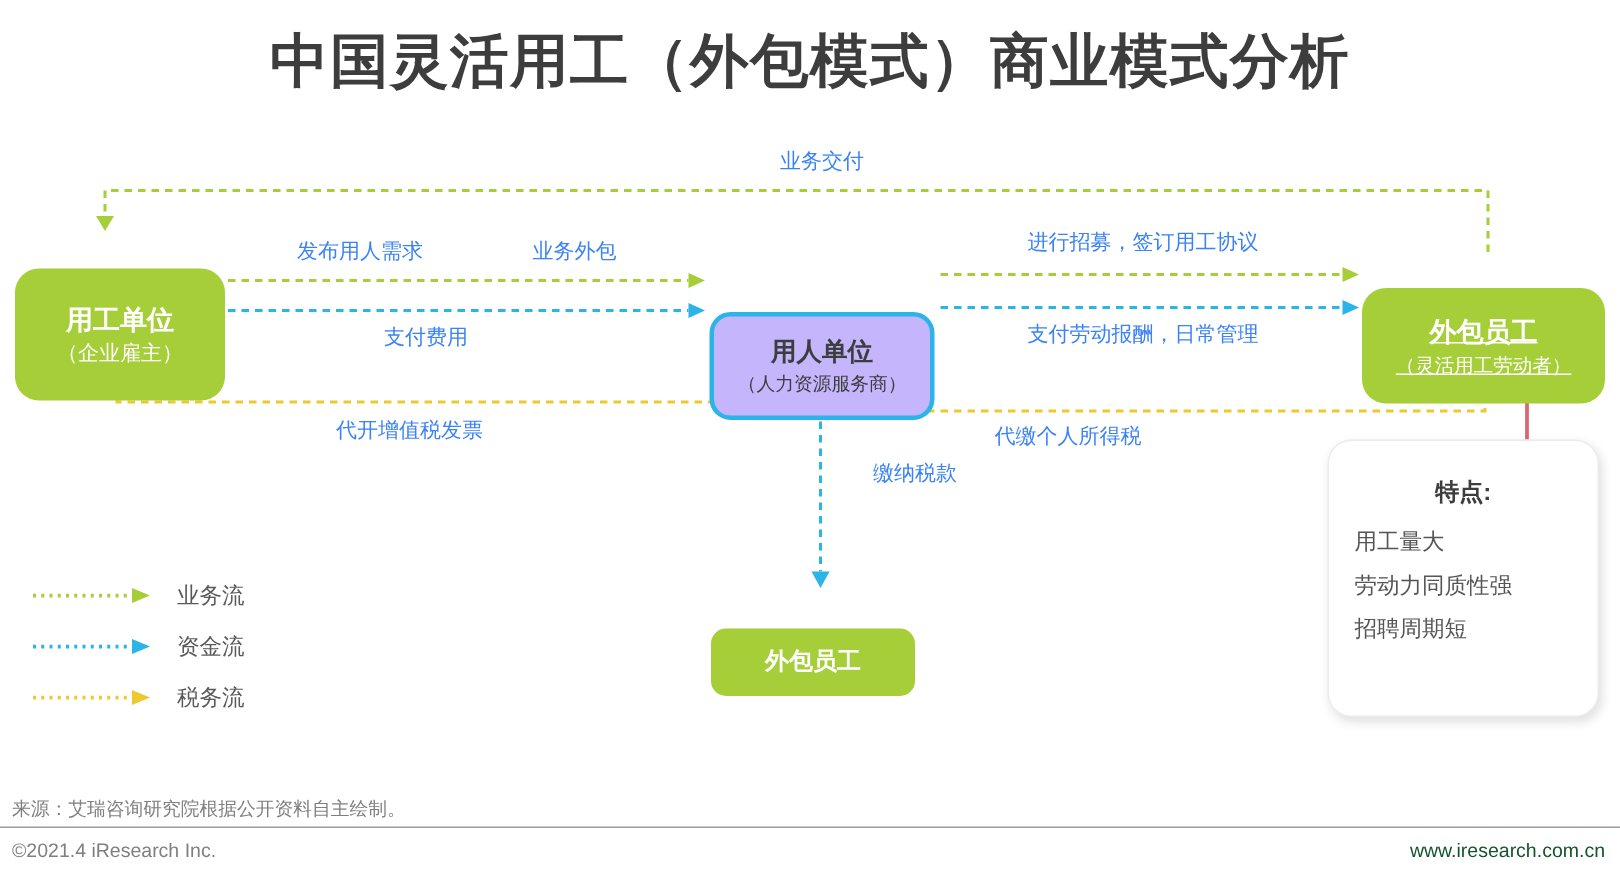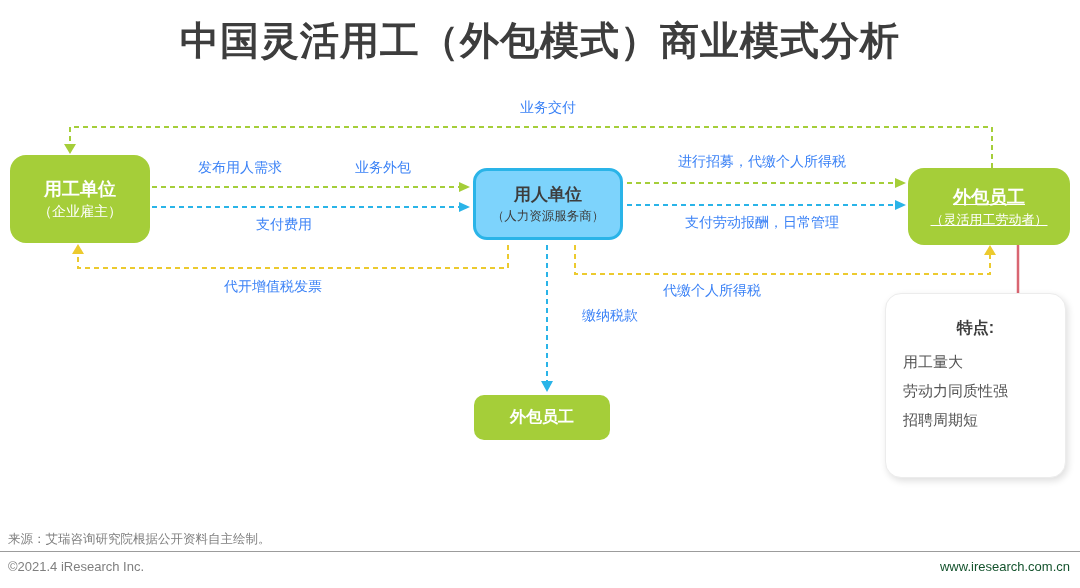--- a/index.html
+++ b/index.html
@@ -15,27 +15,27 @@
   .stroke-blue{stroke:var(--blue);}
   .stroke-yellow{stroke:var(--yellow);}
   .stroke-red{stroke:var(--red);}
   .fill-green{fill:var(--green);}
   .fill-blue{fill:var(--blue);}
   .fill-yellow{fill:var(--yellow);}
   .dashed{fill:none;stroke-width:2;stroke-dasharray:5 4;}
   .solid{fill:none;stroke-width:2.5;}
 
   .node{position:absolute;display:flex;flex-direction:column;align-items:center;
-        justify-content:center;box-sizing:border-box;text-align:right;}
+        justify-content:center;box-sizing:border-box;text-align:right;margin-top:24px;}
   .node-green{background:var(--green);color:#ffffff;border-radius:16px;}
   .node .name{font-weight:bold;}
   .node-employer{left:10px;top:155px;width:140px;height:88px;}
   .node-employer .name{font-size:18px;}
   .node-employer .sub{font-size:14px;margin-top:2px;}
-  .node-hr{left:473px;top:168px;width:150px;height:72px;background:#7dd3fc;
+  .node-hr{left:473px;top:184px;width:150px;height:72px;background:#c4b5fd;
            border:3px solid var(--blue);border-radius:14px;color:#3d3d3d;}
   .node-hr .name{font-size:17px;}
   .node-hr .sub{font-size:12.5px;margin-top:2px;}
   .node-staff{left:908px;top:168px;width:162px;height:77px;text-decoration:underline;}
   .node-staff .name{font-size:18px;}
   .node-staff .sub{font-size:13px;margin-top:2px;}
   .node-tax{left:474px;top:395px;width:136px;height:45px;border-radius:10px;}
   .node-tax .name{font-size:16px;}
 
   .flow-label{position:absolute;transform:translateX(-50%);white-space:nowrap;
@@ -111,32 +111,55 @@
   </div>
 
   <div class="node node-green node-tax">
     <div class="name">外包员工</div>
   </div>
 
   <div class="flow-label" style="left:548px;top:99px;">业务交付</div>
   <div class="flow-label" style="left:240px;top:159px;">发布用人需求</div>
   <div class="flow-label" style="left:383px;top:159px;">业务外包</div>
   <div class="flow-label" style="left:284px;top:216px;">支付费用</div>
-  <div class="flow-label" style="left:762px;top:153px;">进行招募，代缴个人所得税</div>
+  <div class="flow-label" style="left:762px;top:153px;">进行招募，签订用工协议</div>
   <div class="flow-label" style="left:762px;top:214px;">支付劳动报酬，日常管理</div>
   <div class="flow-label" style="left:273px;top:278px;">代开增值税发票</div>
   <div class="flow-label" style="left:712px;top:282px;">代缴个人所得税</div>
   <div class="flow-label" style="left:610px;top:307px;">缴纳税款</div>
 
   <div class="features">
     <div class="f-title">特点:</div>
     <div class="f-item">用工量大</div>
     <div class="f-item">劳动力同质性强</div>
     <div class="f-item">招聘周期短</div>
   </div>
 
+  <div class="legend">
+    <div class="legend-row">
+      <svg width="84" height="12" viewBox="0 0 84 12">
+        <line x1="2" y1="6" x2="68" y2="6" style="stroke:var(--green);stroke-width:2.5;stroke-dasharray:2 3.5;"></line>
+        <polygon points="68,1 68,11 80,6" style="fill:var(--green);"></polygon>
+      </svg>
+      <span class="legend-label">业务流</span>
+    </div>
+    <div class="legend-row">
+      <svg width="84" height="12" viewBox="0 0 84 12">
+        <line x1="2" y1="6" x2="68" y2="6" style="stroke:var(--blue);stroke-width:2.5;stroke-dasharray:2 3.5;"></line>
+        <polygon points="68,1 68,11 80,6" style="fill:var(--blue);"></polygon>
+      </svg>
+      <span class="legend-label">资金流</span>
+    </div>
+    <div class="legend-row">
+      <svg width="84" height="12" viewBox="0 0 84 12">
+        <line x1="2" y1="6" x2="68" y2="6" style="stroke:var(--yellow);stroke-width:2.5;stroke-dasharray:2 3.5;"></line>
+        <polygon points="68,1 68,11 80,6" style="fill:var(--yellow);"></polygon>
+      </svg>
+      <span class="legend-label">税务流</span>
+    </div>
+  </div>
 
   <div class="footer-source">来源：艾瑞咨询研究院根据公开资料自主绘制。</div>
   <div class="footer-line"></div>
   <div class="footer-copy">©2021.4 iResearch Inc.</div>
   <div class="footer-site">www.iresearch.com.cn</div>
 
 </div>
 
 </body></html>

